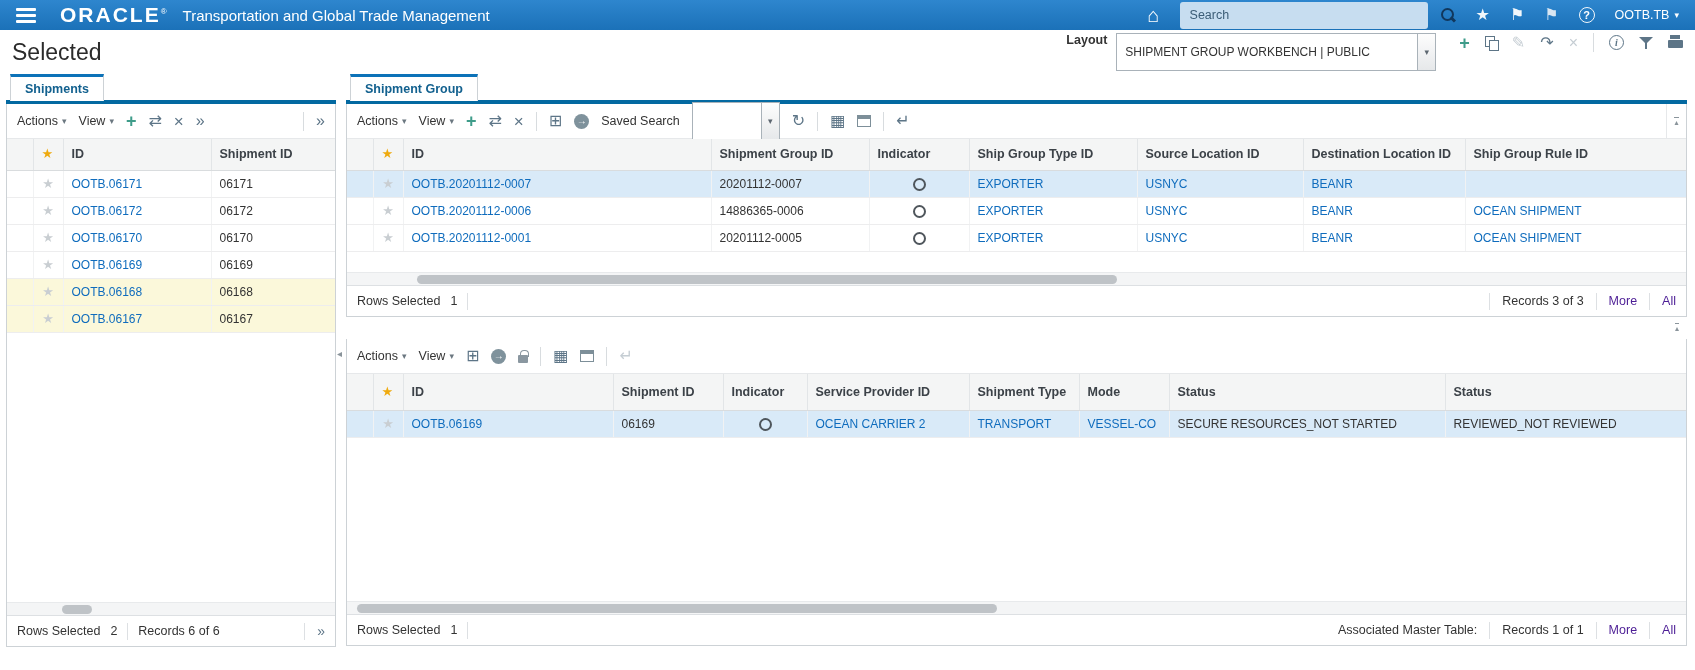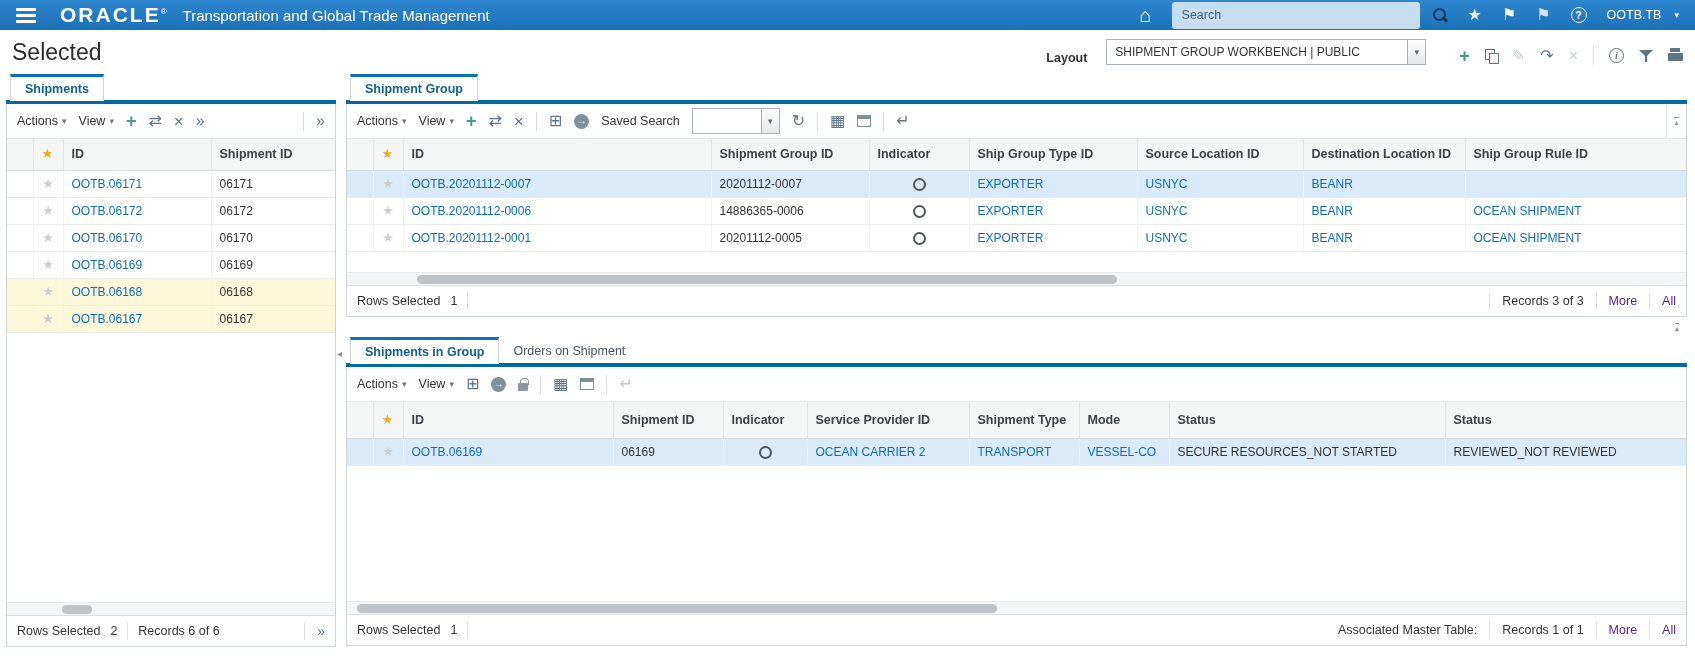--- a/index.html
+++ b/index.html
@@ -16,29 +16,29 @@
 .topbar-right{margin-left:auto;display:flex;align-items:center;gap:20px}
 .home-glyph{font-size:20px;line-height:1;cursor:pointer}
 .search-input{width:248px;height:27px;background:#c7ddf0;border:none;border-radius:3px;padding:0 10px;font-size:12.5px;color:#274b66;outline:none}
 .search-input::placeholder{color:#3c5d77}
 .search-icon{position:relative;width:16px;height:16px;display:inline-block;cursor:pointer;margin-left:-8px}
 .search-icon::before{content:'';position:absolute;width:9px;height:9px;border:2px solid #11375c;border-radius:50%;left:1px;top:1px}
 .search-icon::after{content:'';position:absolute;width:6px;height:2.5px;background:#11375c;transform:rotate(45deg);left:10px;top:11px}
 .tb-glyph{font-size:16px;line-height:1;color:#f2f7fb;cursor:pointer}
 .tb-glyph.dim{color:#d9e6f2}
 .help-circle{width:16px;height:16px;border:1.5px solid #f2f7fb;border-radius:50%;display:flex;align-items:center;justify-content:center;font-size:11px;font-weight:bold;cursor:pointer}
-.user{display:flex;align-items:center;gap:13px;font-size:12.5px;cursor:pointer;white-space:nowrap}
+.user{display:flex;align-items:center;gap:5px;font-size:12.5px;cursor:pointer;white-space:nowrap}
 .caret{font-size:9px;line-height:1}
 
 
 .page-header{height:44px;display:flex;align-items:center;padding:0 12px;background:#fff}
 .page-title{font-size:23px;font-weight:400;color:#2b2b2b}
-.ph-right{margin-left:auto;display:flex;align-items:flex-end;gap:19px}
+.ph-right{margin-left:auto;display:flex;align-items:flex-start;gap:9px}
 .layout-label{font-size:12.5px;font-weight:bold;color:#333}
-.select-box{display:flex;align-items:stretch;border:1px solid #a9b2b9;background:#fff;height:26px;cursor:pointer}
+.select-box{display:flex;align-items:stretch;border:1px solid #a9b2b9;background:#fff;height:38px;cursor:pointer}
 .select-value{padding:0 8px;font-size:12px;color:#333;display:flex;align-items:center;white-space:nowrap;overflow:hidden}
 .layout-select .select-value{width:300px}
 .saved-select .select-value{width:68px}
 .select-btn{width:18px;background:linear-gradient(#fdfdfd,#e6e8ea);border-left:1px solid #a9b2b9;display:flex;align-items:center;justify-content:center;color:#5c6670;font-size:9px}
 .ph-icons{display:flex;align-items:center;gap:15px;margin-left:14px;color:#5d7587}
 .ph-sep,.tb-sep{width:1px;height:19px;background:#d8dcdf}
 .glyph-btn{font-size:16px;line-height:1;color:#5d7587;cursor:pointer;display:flex;align-items:center;justify-content:center}
 .glyph-btn.teal{color:#3f9c8a;font-weight:bold;font-size:18px}
 .glyph-btn.disabled{color:#c5cdd3}
 .info-circle{width:15px;height:15px;border:1.5px solid #5d7587;border-radius:50%;display:flex;align-items:center;justify-content:center;font-size:10px;font-style:italic;font-weight:bold;font-family:"Liberation Serif",serif;color:#5d7587;cursor:pointer}
@@ -371,28 +371,20 @@
         </span>
       </div>
     </div>
 
     <div class="gap">
       <span class="pane-toggle">
           <span class="collapse-glyph">▴</span>
         </span>
     </div>
 
-    <div class="tabs-row">
-      <div class="tab active">
-          <span>Shipments in Group</span>
-        </div>
-      <div class="tab">
-          <span>Orders on Shipment</span>
-        </div>
-    </div>
     <div class="panel detail-panel">
       <div class="toolbar">
         <span class="menu-btn">
             <span>Actions</span>
             <span class="caret">▾</span>
           </span>
         <span class="menu-btn">
             <span>View</span>
             <span class="caret">▾</span>
           </span>

